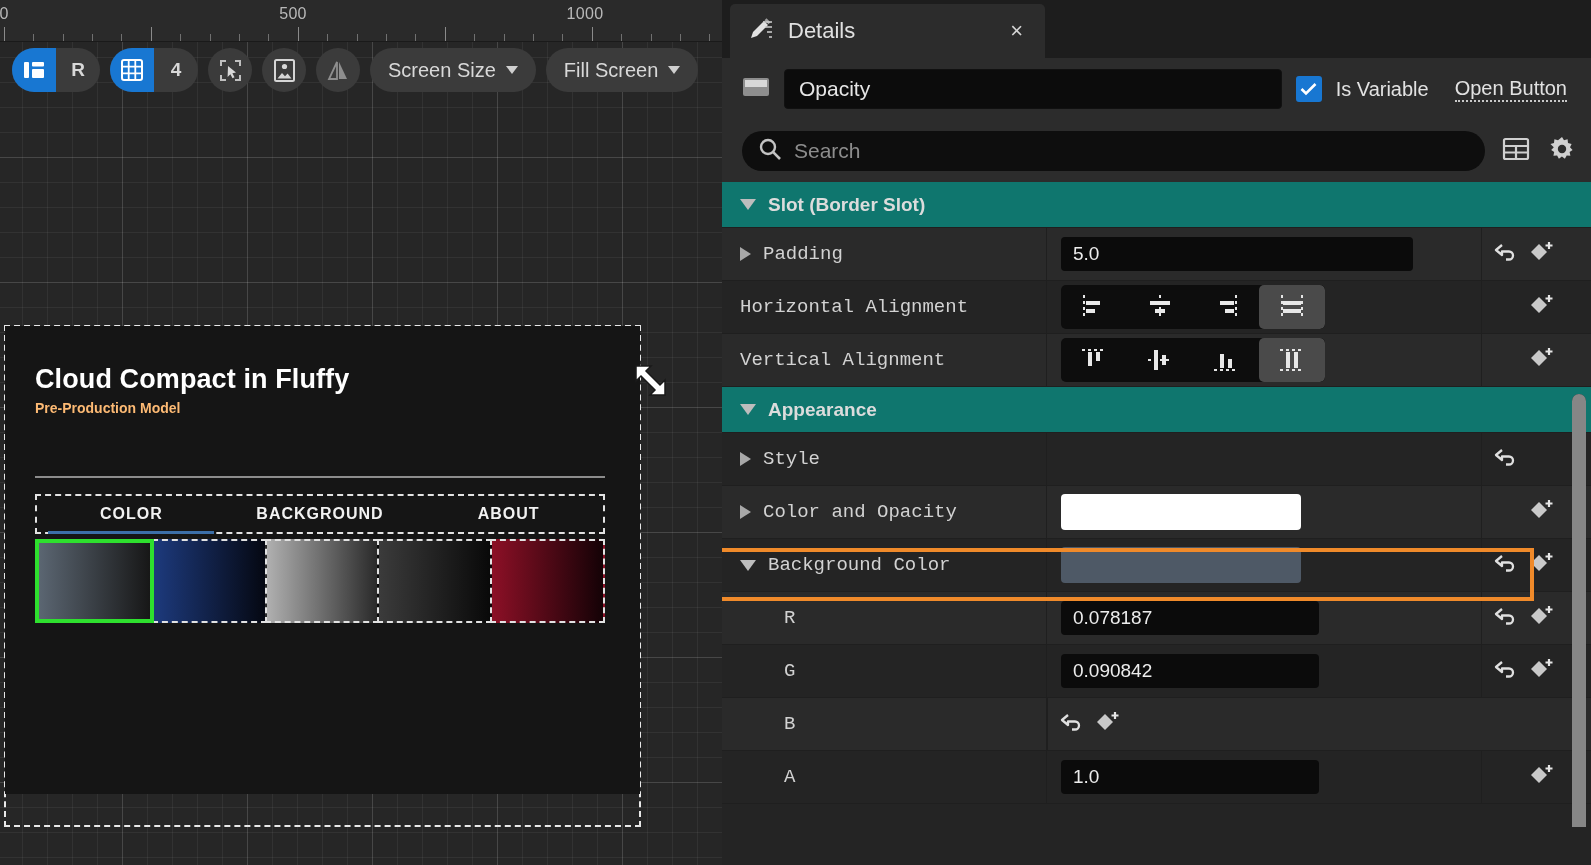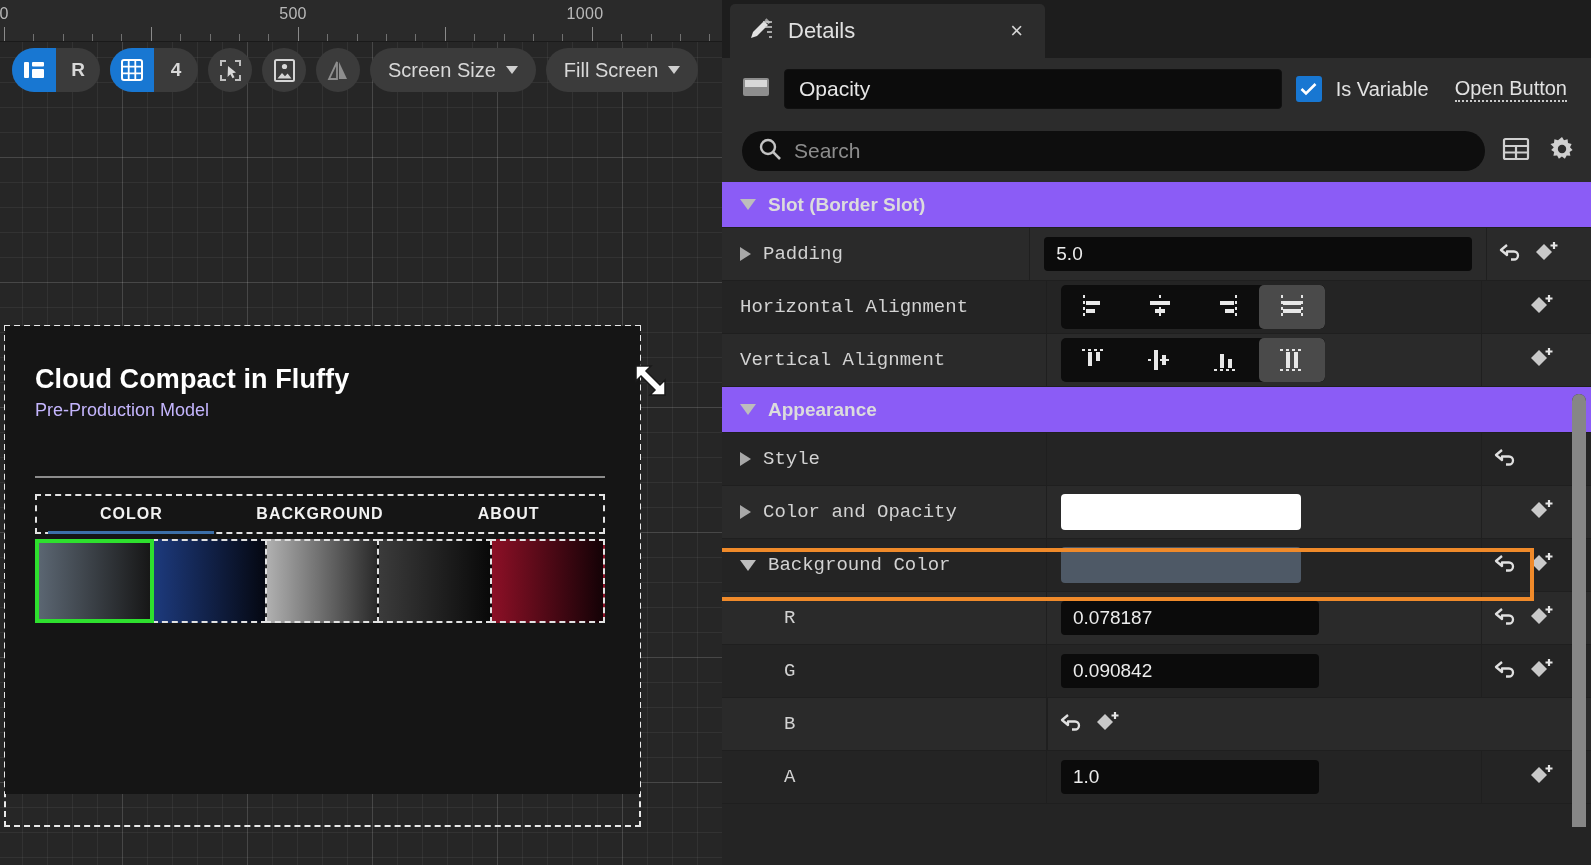--- a/index.html
+++ b/index.html
@@ -73,21 +73,21 @@
   #widget-border {
     position: absolute; left: 0; top: 0; width: 100%; height: 468px;
     background: #151515;
   }
   #widget-title {
     position: absolute; left: 30px; top: 38px;
     font-size: 27px; font-weight: 700; color: #ffffff; letter-spacing: .1px;
   }
   #widget-sub {
     position: absolute; left: 30px; top: 74px;
-    font-size: 18px; font-weight: 400; color: #c4b5fd;
+    font-size: 14px; font-weight: 700; color: #fdba74;
   }
   #widget-rule {
     position: absolute; left: 30px; top: 150px; width: 570px; height: 2px; background: #8c8c8c;
   }
   #tabstrip {
     position: absolute; left: 30px; top: 168px; width: 570px; height: 40px;
     border: 2px dashed #e2e2e2;
     display: flex; align-items: flex-end;
   }
   .wtab {
@@ -147,21 +147,21 @@
   }
   #search-box {
     flex: 1; height: 40px; background: #0e0e0e; border-radius: 20px;
     display: flex; align-items: center; gap: 12px; padding: 0 16px;
   }
   #search-box .ph { font-size: 21px; color: #8d8d8d; }
 
   #proplist { position: relative; background: #242424; height: 645px; overflow: hidden; }
 
   .cat-row {
-    height: 46px; background: #8b5cf6; display: flex; align-items: center; gap: 12px;
+    height: 46px; background: #0f766e; display: flex; align-items: center; gap: 12px;
     padding-left: 18px; border-bottom: 1px solid #1f1f1f;
   }
   .cat-row .lbl { font-size: 19px; font-weight: 700; color: #dcdcdc; }
 
   .prop-row { height: 53px; display: flex; align-items: stretch; border-bottom: 1px solid #1f1f1f; }
   .prop-row.alt { background: #2a2a2a; }
   .prop-row.plain { background: #242424; }
   .p-name {
     width: 325px; display: flex; align-items: center; gap: 12px; padding-left: 18px;
     border-right: 1px solid #1f1f1f;
@@ -169,21 +169,21 @@
   .p-name.indent { padding-left: 62px; }
   .p-name .lbl { font-size: 19px; color: #d2d2d2; font-family: Liberation Mono, monospace; }
   .p-val { flex: 1; display: flex; align-items: center; padding: 0 14px; }
   .p-act { width: 110px; display: flex; align-items: center; justify-content: flex-start; gap: 10px; padding-left: 12px; border-left: 1px solid #1f1f1f; }
 
   .num-field {
     width: 258px; height: 34px; background: #0b0b0b; border-radius: 4px;
     display: flex; align-items: center; padding: 0 12px;
     font-size: 19px; color: #ededed;
   }
-  .num-field.wide { width: 428px; }
+  .num-field.wide { width: 352px; }
   .swatch-field { width: 240px; height: 36px; border-radius: 4px; }
 
   .align-group { display: flex; background: #0d0d0d; border-radius: 5px; overflow: hidden; height: 44px; }
   .align-btn {
     width: 66px; height: 44px; display: flex; align-items: center; justify-content: center;
   }
   .align-btn.on { background: #4a4a4a; border-radius: 5px; }
 
   .tri { width: 0; height: 0; }
   .tri.right { border-top: 7px solid transparent; border-bottom: 7px solid transparent; border-left: 11px solid #a8a8a8; }

